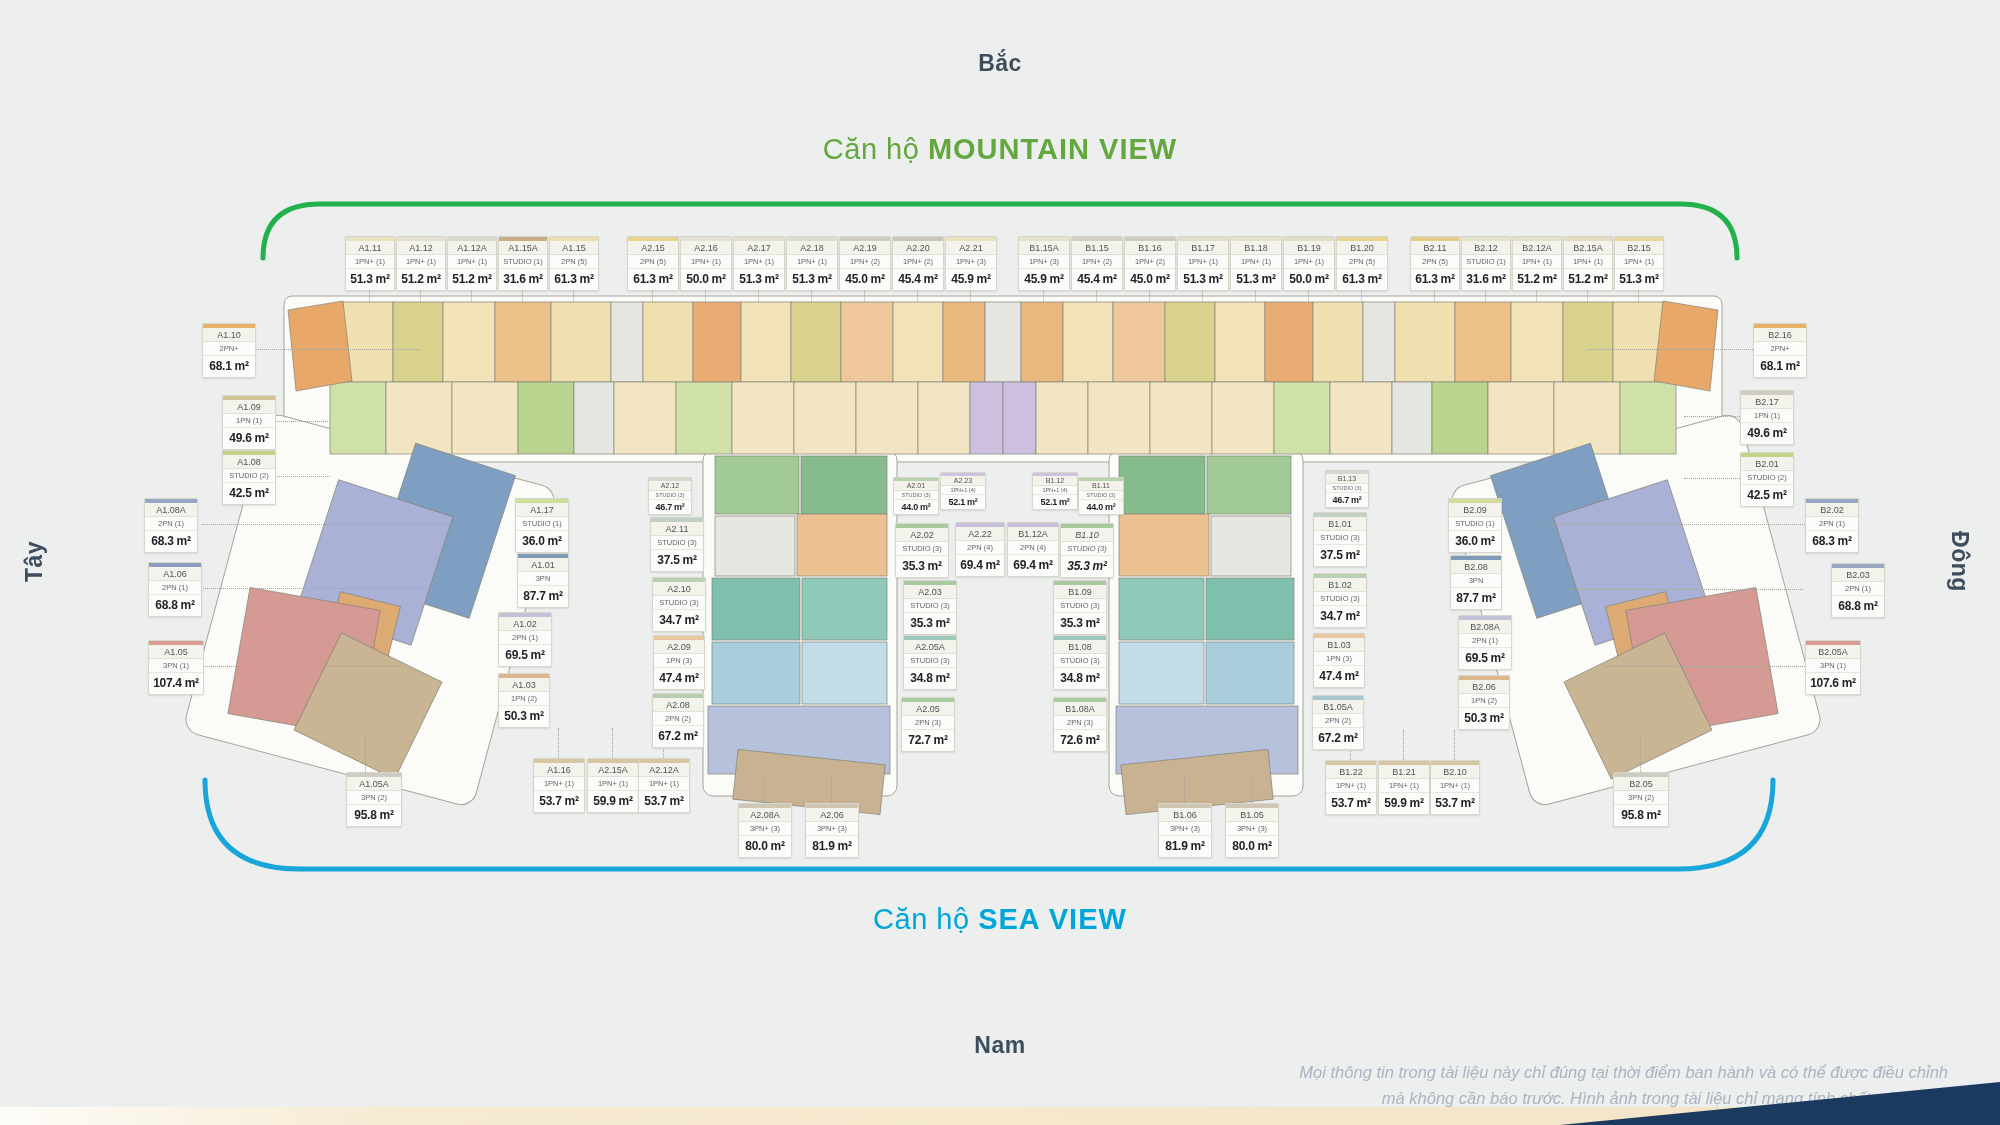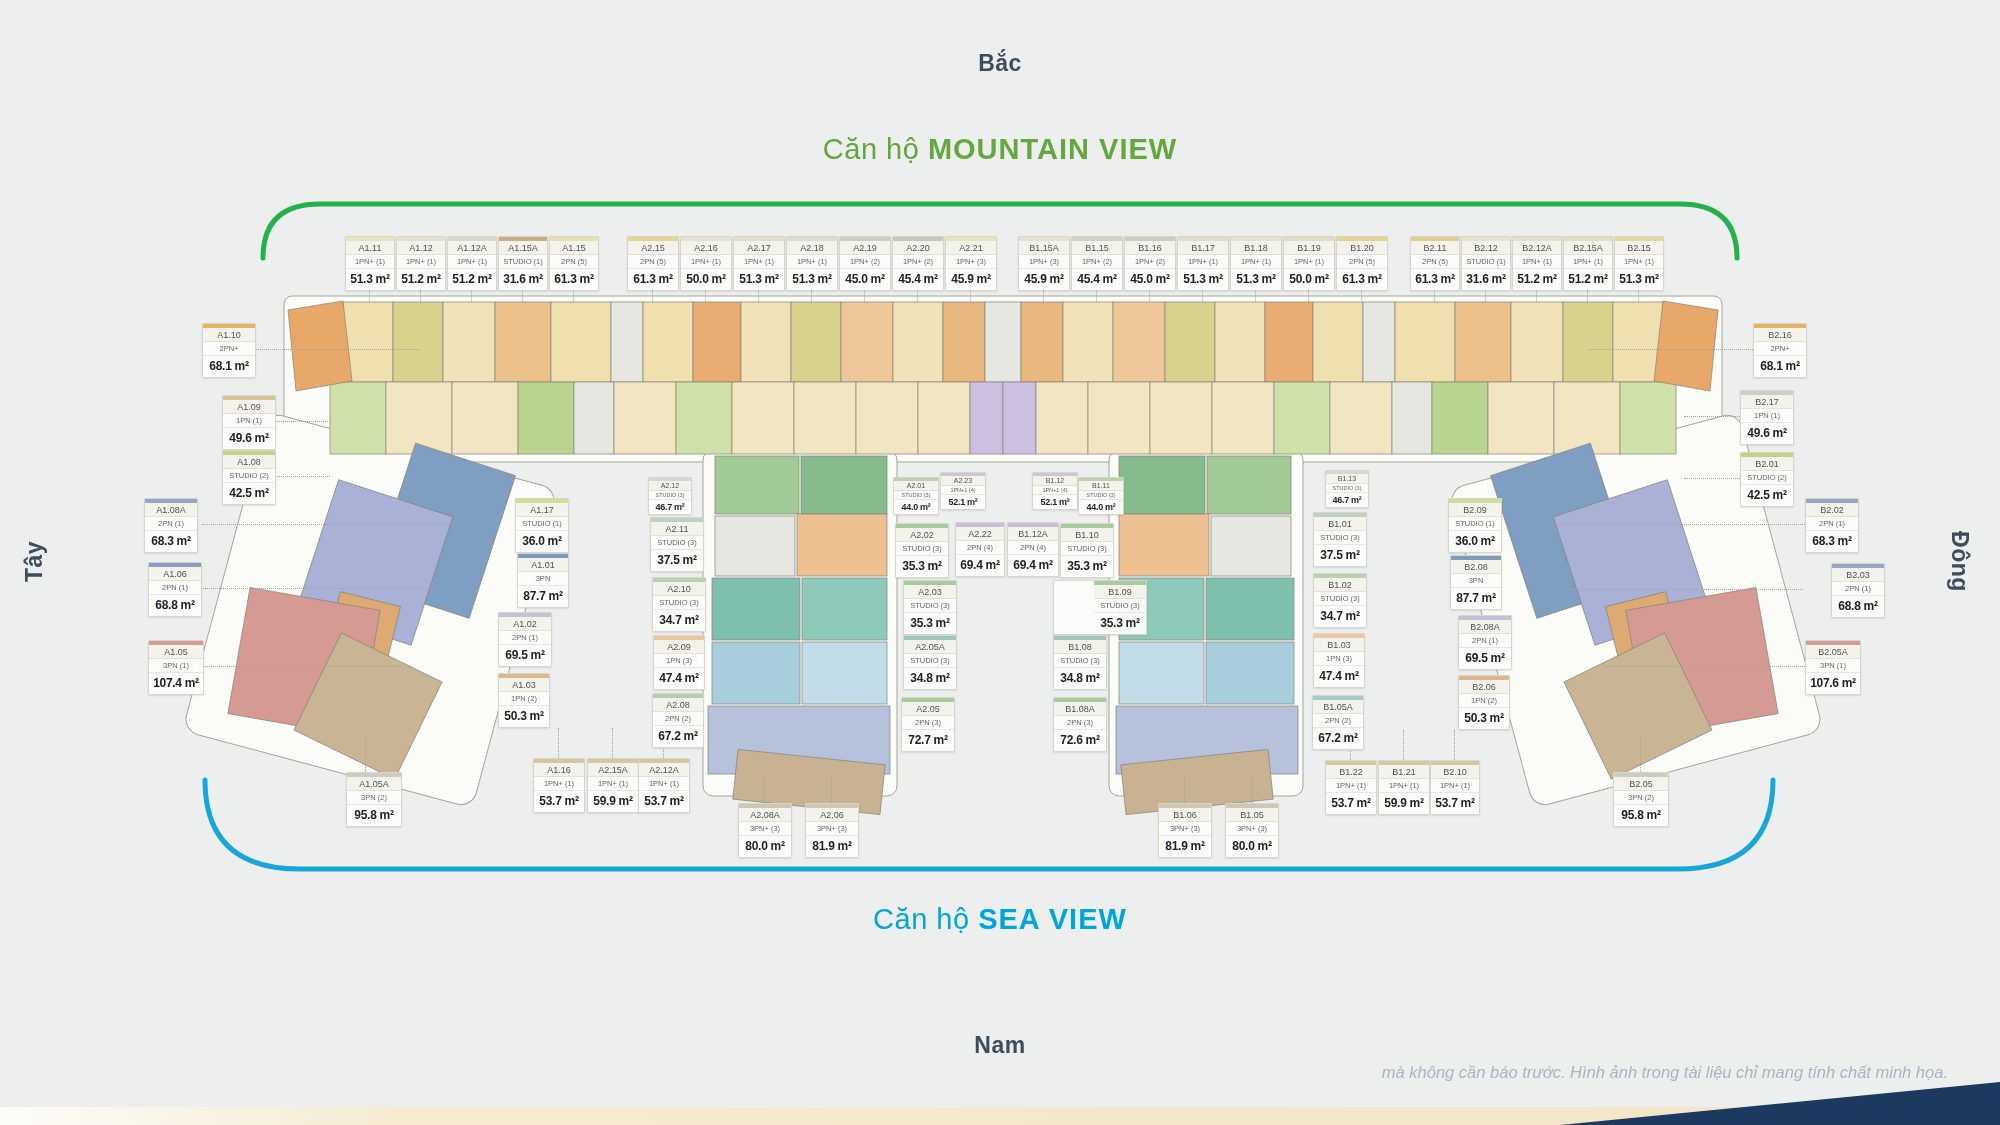--- a/index.html
+++ b/index.html
@@ -464,33 +464,33 @@
       <div class="code">A2.22</div>
       <div class="type">2PN (4)</div>
       <div class="area">69.4 m²</div>
     </div>
     <div class="unit-label" style="left: 1007px; top: 522px; width: 50px;">
       <div class="bar" style="background: rgb(200, 189, 220);"></div>
       <div class="code">B1.12A</div>
       <div class="type">2PN (4)</div>
       <div class="area">69.4 m²</div>
     </div>
-    <div class="unit-label" style="left: 1060px; top: 523px; width: 52px;">
+    <div class="unit-label" style="left: 1060px; top: 523px; width: 52px; font-style: italic;">
       <div class="bar" style="background: rgb(167, 202, 159);"></div>
       <div class="code">B1.10</div>
       <div class="type">STUDIO (3)</div>
       <div class="area">35.3 m²</div>
     </div>
     <div class="unit-label" style="left: 903px; top: 580px; width: 52px;">
       <div class="bar" style="background: rgb(167, 202, 159);"></div>
       <div class="code">A2.03</div>
       <div class="type">STUDIO (3)</div>
       <div class="area">35.3 m²</div>
     </div>
-    <div class="unit-label" style="left: 1053px; top: 580px; width: 52px; padding-left: 40px;">
+    <div class="unit-label" style="left: 1053px; top: 580px; width: 52px;">
       <div class="bar" style="background: rgb(167, 202, 159);"></div>
       <div class="code">B1.09</div>
       <div class="type">STUDIO (3)</div>
       <div class="area">35.3 m²</div>
     </div>
     <div class="unit-label" style="left: 903px; top: 635px; width: 52px;">
       <div class="bar" style="background: rgb(157, 199, 186);"></div>
       <div class="code">A2.05A</div>
       <div class="type">STUDIO (3)</div>
       <div class="area">34.8 m²</div>
@@ -689,17 +689,18 @@
     <div class="unit-label" style="left: 1613px; top: 772px; width: 54px;">
       <div class="bar" style="background: rgb(206, 203, 194);"></div>
       <div class="code">B2.05</div>
       <div class="type">3PN (2)</div>
       <div class="area">95.8 m²</div>
     </div>
     <div class="leader v" style="left: 1640px; top: 738px; height: 34px;"></div>
   </div>
 
 <div class="disclaimer">
+  <div>Mọi thông tin trong tài liệu này chỉ đúng tại thời điểm ban hành và có thể được điều chỉnh</div>
   <div>mà không cần báo trước. Hình ảnh trong tài liệu chỉ mang tính chất minh họa.</div>
 </div>
 
 <div class="bottom-strip"></div>
 <div class="corner-wedge"></div>
 
 </body></html>

